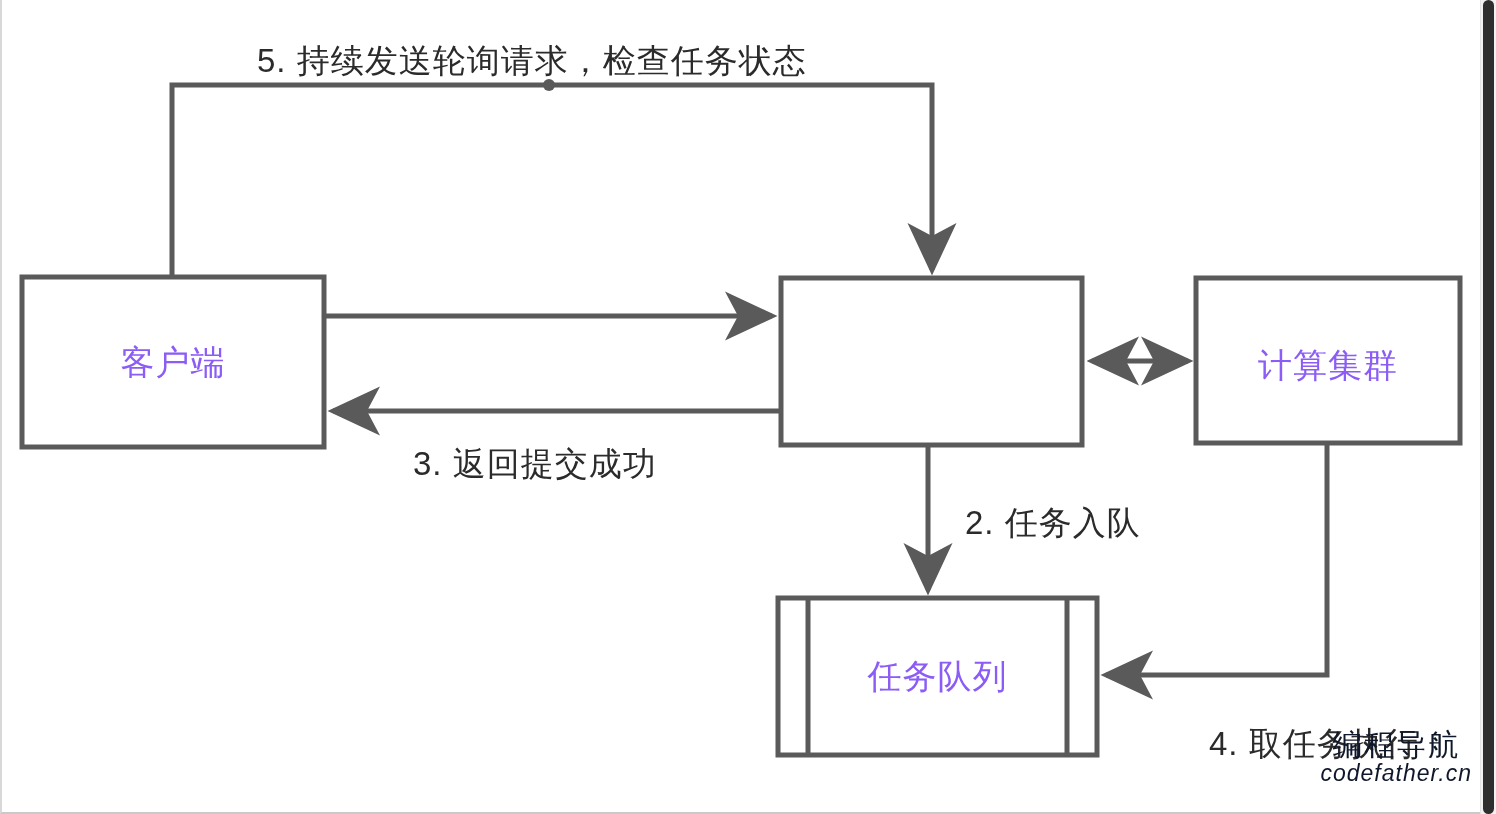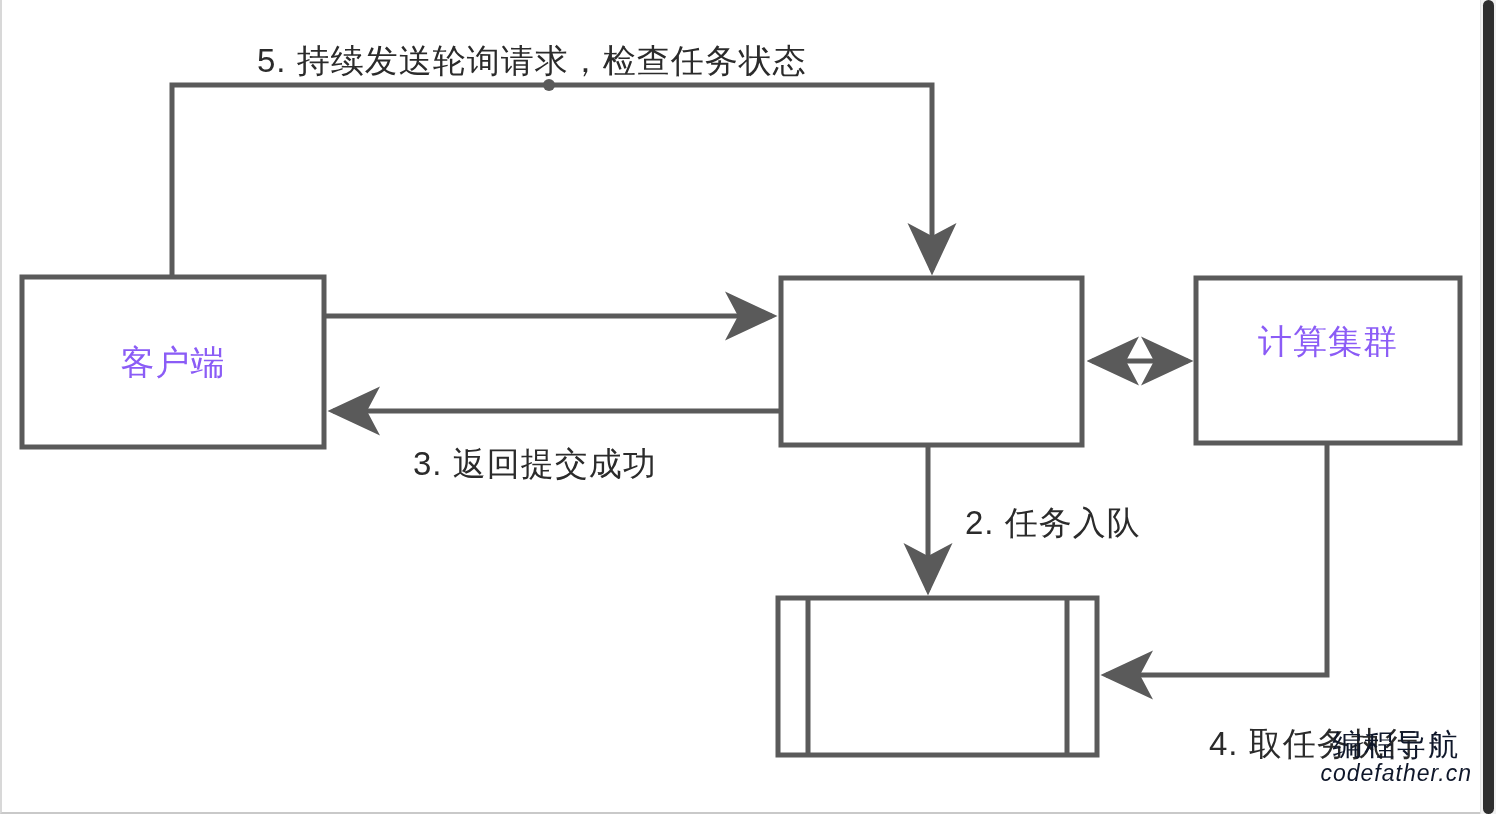--- a/index.html
+++ b/index.html
@@ -124,21 +124,22 @@
 
       <polyline points="1325,443 1325,675 1104,675" marker-end="url(#arrow-end)"></polyline>
 
       <polyline points="170,277 170,85 930,85 930,270" marker-end="url(#arrow-end)"></polyline>
     </g>
 
     <circle cx="547" cy="85" r="6" fill="#5a5a5a"></circle>
   </svg>
 
   <div class="node-label" style="left:20px; top:345px; width:302px; text-align:center;">客户端</div>
-  <div class="node-label" style="left:1194px; top:324px; width:264px; text-align:center;">计算集群</div>
+  <div class="node-label" style="left:1194px; top:348px; width:264px; text-align:center;">计算集群</div>
+  <div class="node-label" style="left:806px; top:659px; width:259px; text-align:center;">任务队列</div>
 
   <div class="edge-label" style="left:963px; top:506px;">2. 任务入队</div>
   <div class="edge-label" style="left:411px; top:447px;text-align:right;">3. 返回提交成功</div>
   <div class="edge-label" style="left:1207px; top:727px;">4. 取任务执行</div>
   <div class="edge-label" style="left:255px; top:20px;margin-top:24px;">5. 持续发送轮询请求，检查任务状态</div>
 
   <div id="watermark">
     <span class="wm-main">编程导航</span>
     <span class="wm-sub">codefather.cn</span>
   </div>

